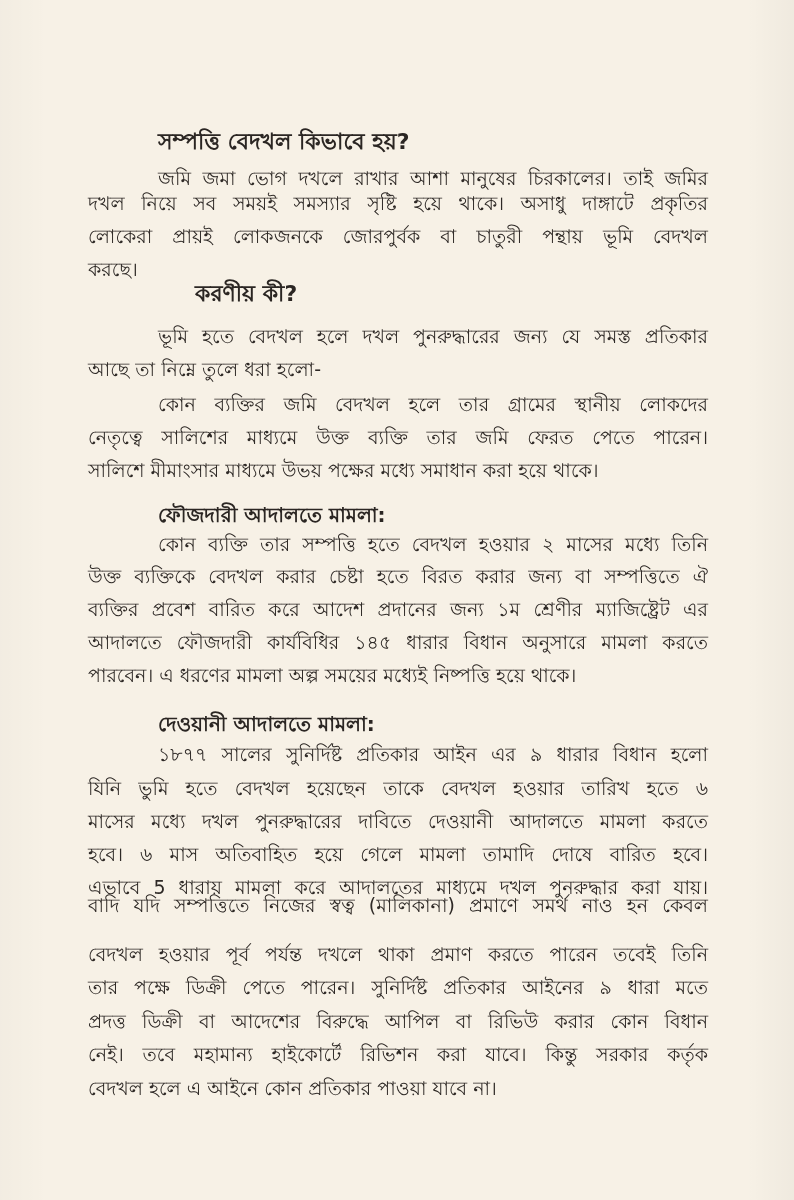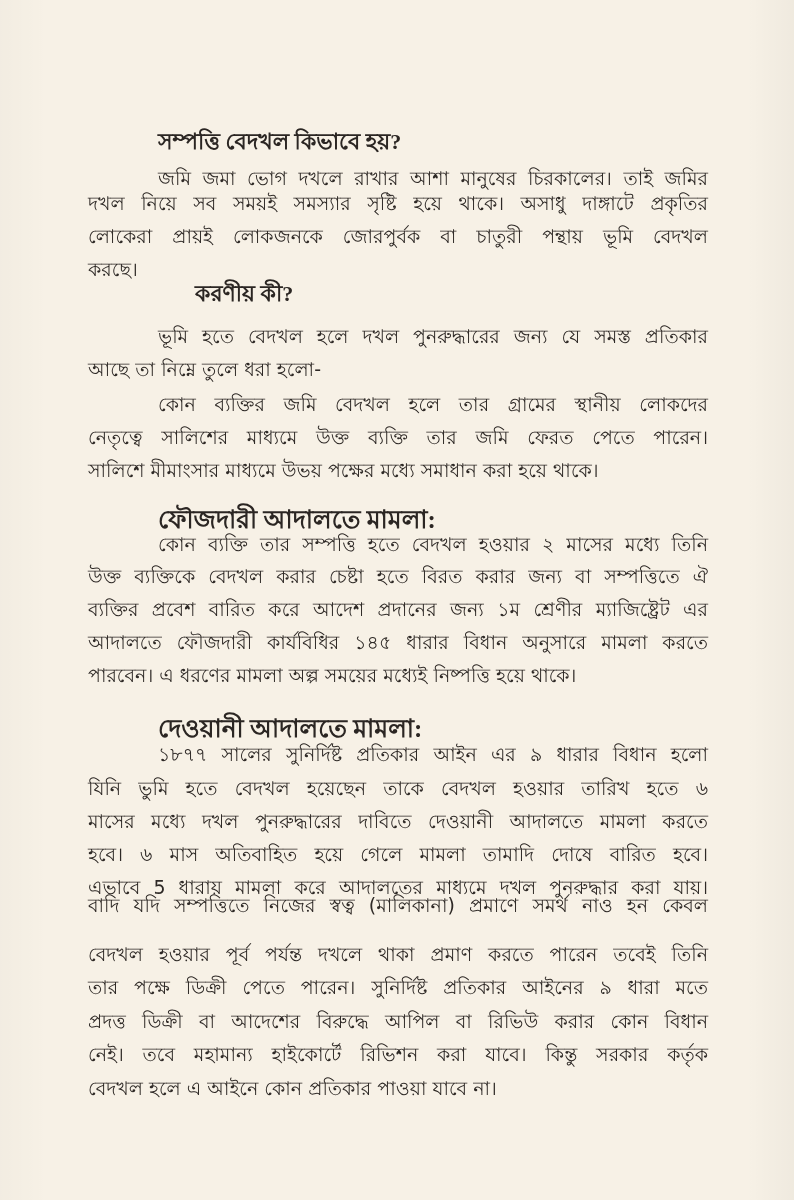--- a/index.html
+++ b/index.html
@@ -19,23 +19,22 @@
     .running-head {
       position: absolute; left: 88px; top: 42px;
       font-size: 19px; font-weight: bold; letter-spacing: 0.2px;
       color: #2d2826;
     }
     .content { position: absolute; left: 88px; top: 0; width: 620px; }
     .heading {
       position: absolute; left: 70px;
       font-size: 22px; font-weight: bold; color: #2b2623;
       white-space: nowrap;
-      font-family: Liberation Serif, serif;
     }
-    .heading.sm { font-size: 25px; }
+    .heading.sm { font-size: 20px; }
     .line {
       position: absolute; left: 0; width: 620px;
       font-size: 19px; line-height: 26px; height: 28px;
       white-space: nowrap; text-align: justify; text-align-last: justify;
       color: #2e2926;
     }
     .line.indent { left: 70px; width: 550px; }
     .line.last { text-align-last: left; }
     .watermark {
       position: absolute; left: 292px; top: 528px;

